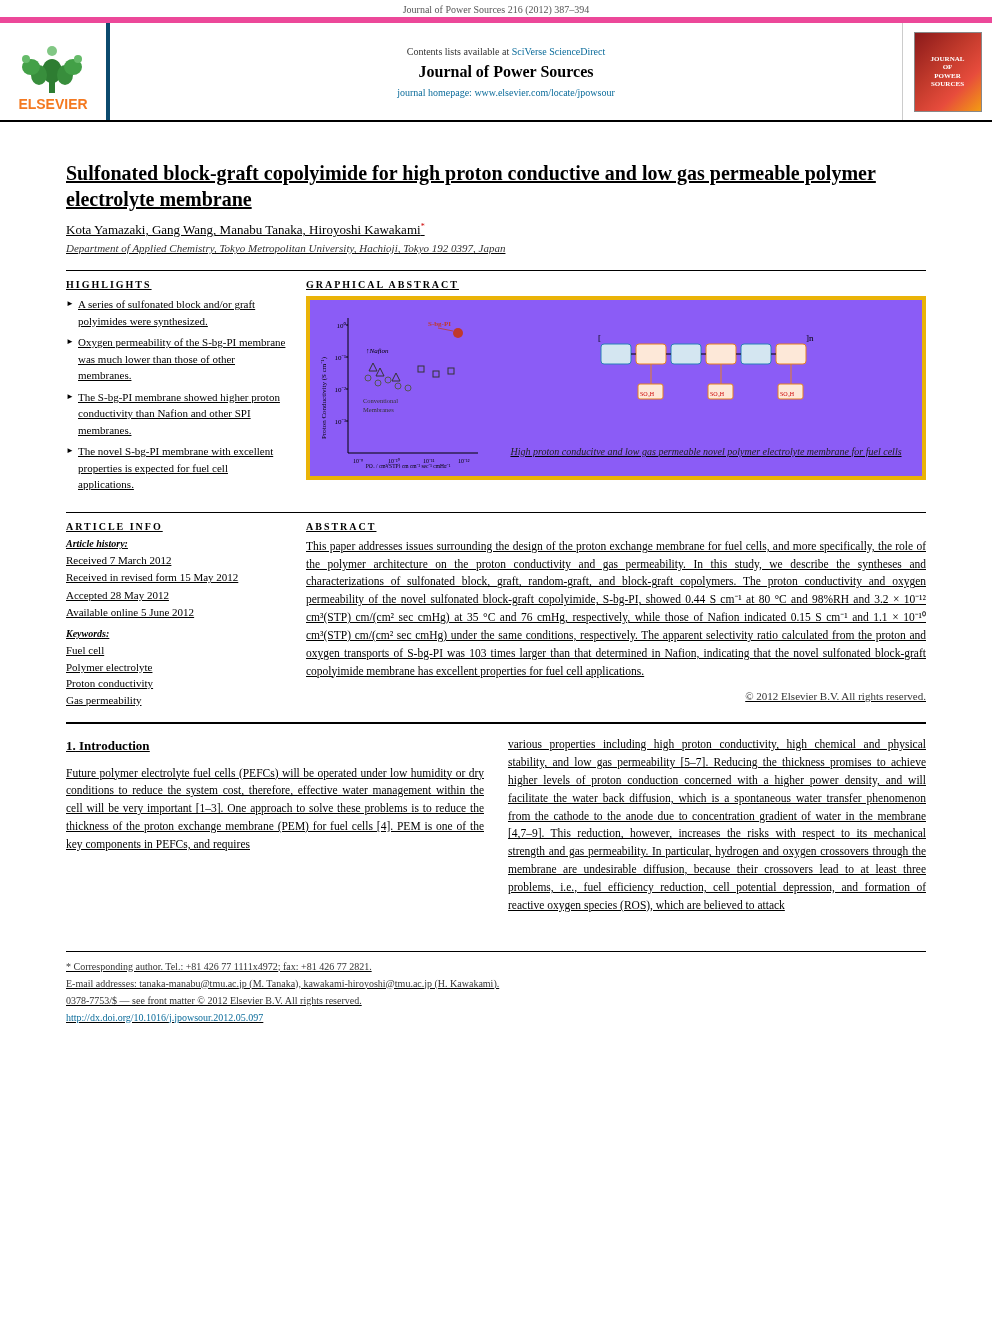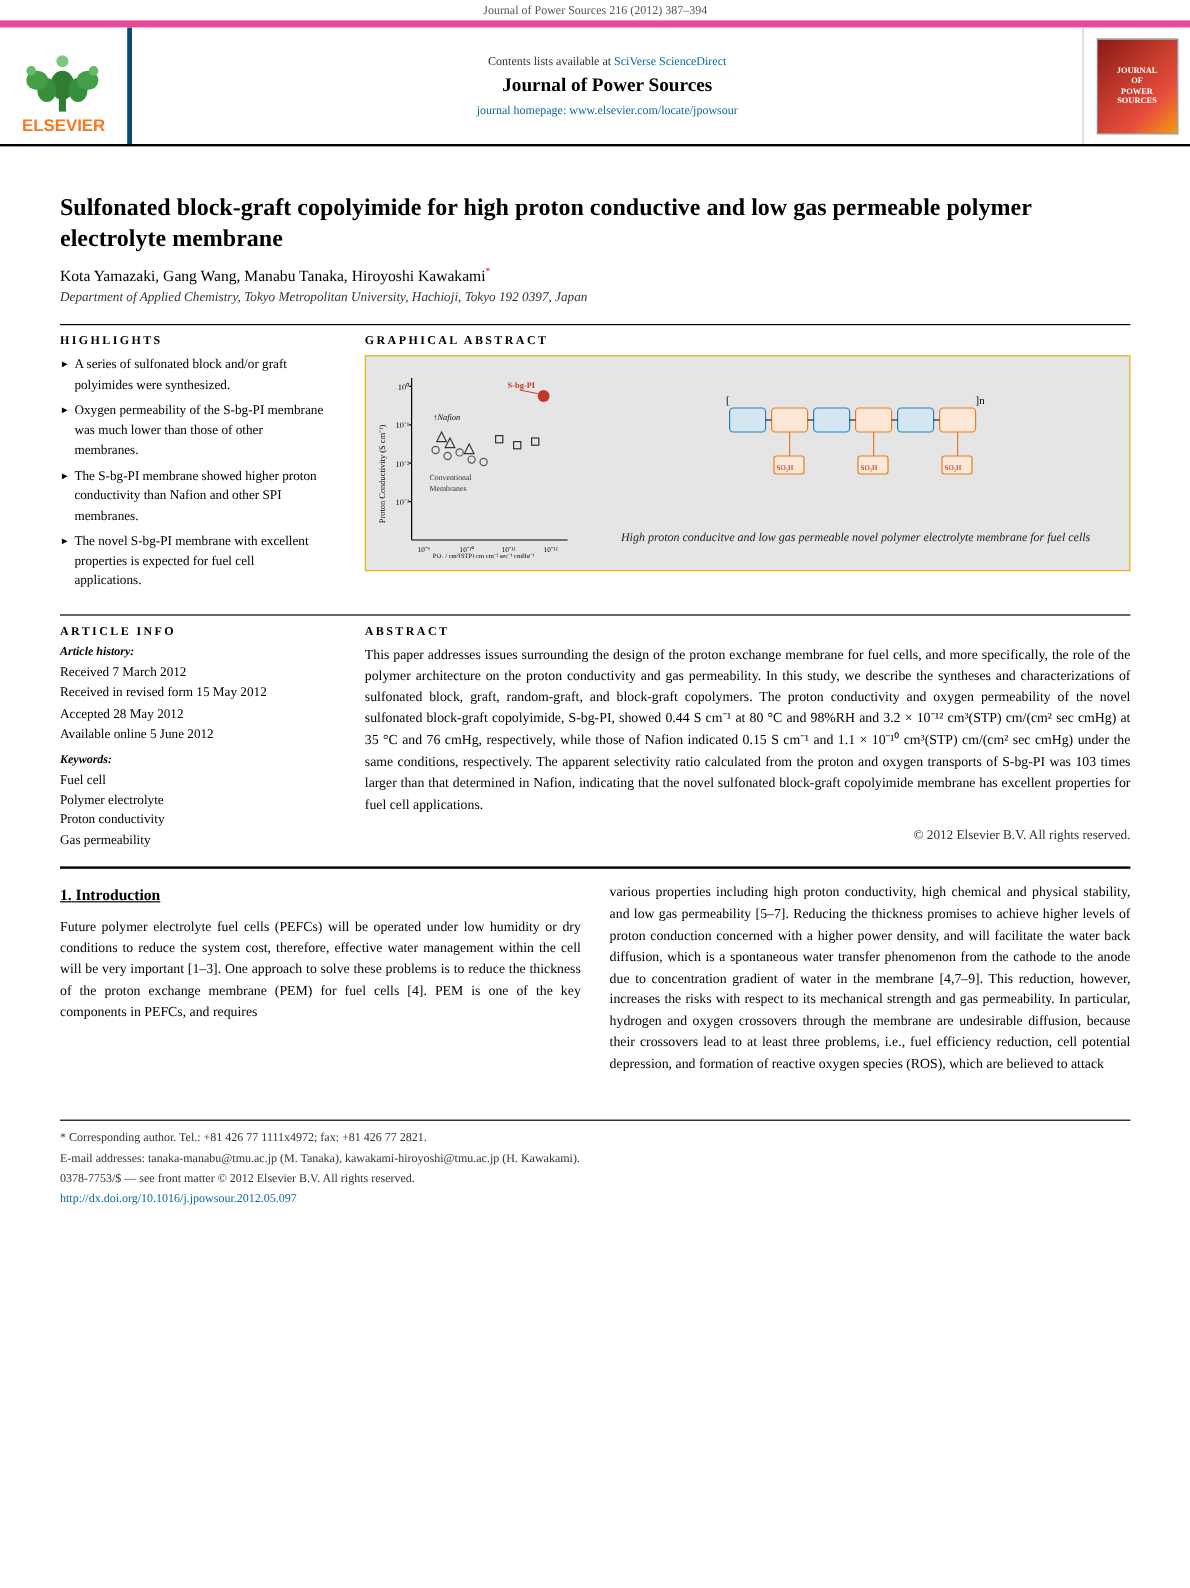--- a/index.html
+++ b/index.html
@@ -86,21 +86,22 @@
       align-items: center;
       justify-content: center;
       color: #fff;
       font-size: 8px;
       text-align: center;
       font-weight: bold;
     }
 
     
     .article-content {
-      padding: 20px 50px;
+      padding: 20px 66px;
+      text-decoration: underline;
     }
 
     
     .article-title {
       font-size: 20px;
       font-weight: bold;
       color: #000;
       margin: 18px 0 10px 0;
       font-family: 'Times New Roman', Times, serif;
       line-height: 1.3;
@@ -127,21 +128,21 @@
     
     .divider {
       border: none;
       border-top: 1px solid #000;
       margin: 8px 0;
     }
 
     
     .two-col {
       display: flex;
-      gap: 34px;
+      gap: 20px;
       margin-bottom: 14px;
     }
     .col-left {
       width: 220px;
       flex-shrink: 0;
     }
     .col-right {
       flex: 1;
     }
 
@@ -170,24 +171,24 @@
     .highlights-list li::before {
       content: '►';
       position: absolute;
       left: 0;
       font-size: 8px;
       top: 2px;
     }
 
     
     .graphical-abstract {
-      border: 1px solid #eab308;
+      border: 4px solid #eab308;
       padding: 8px;
       min-height: 180px;
-      background: #e5e5e5;
+      background: #8b5cf6;
     }
     .graphical-abstract-inner {
       display: flex;
       align-items: center;
       gap: 10px;
     }
 
     
     .chart-area {
       width: 170px;

